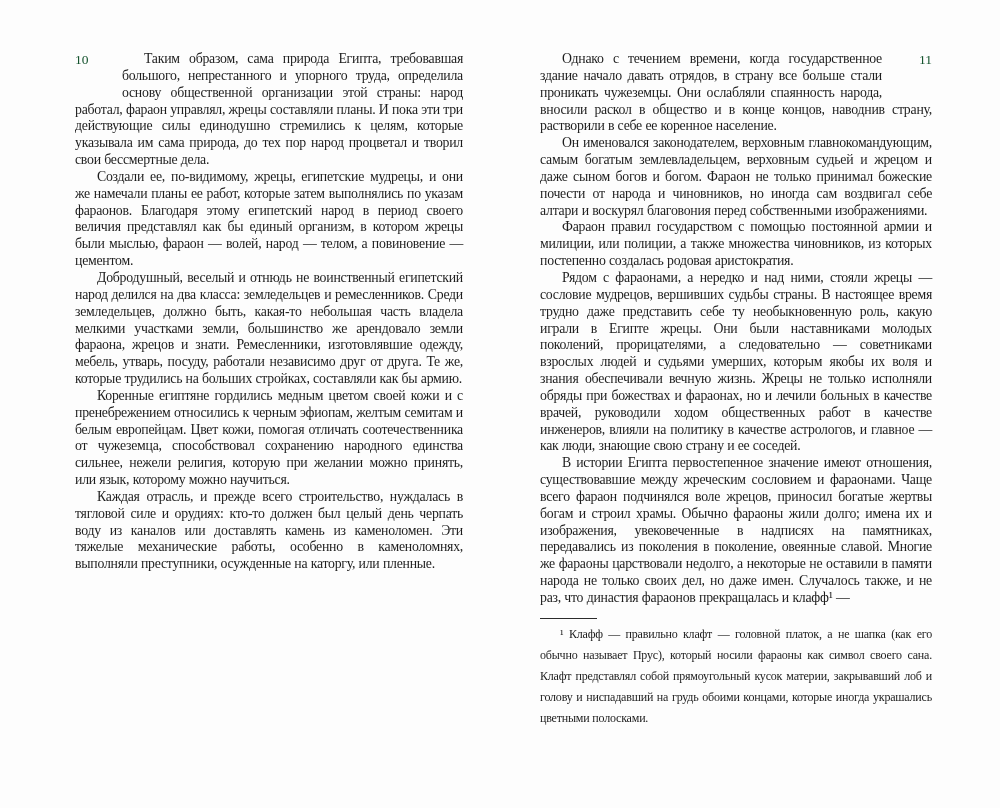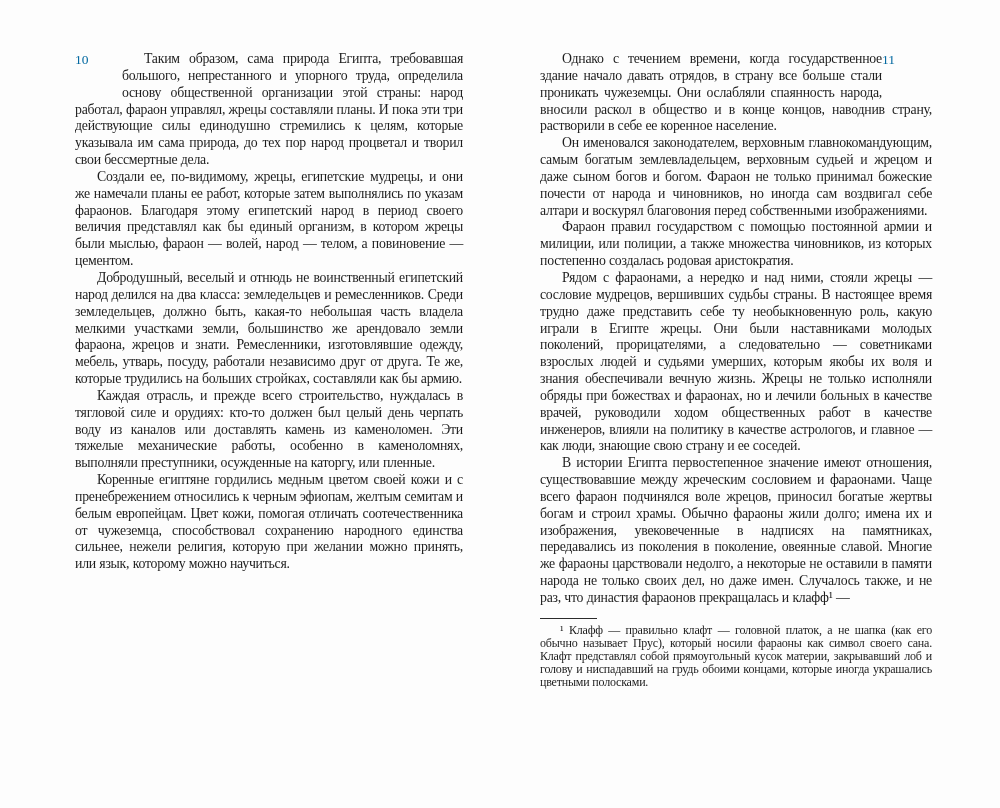--- a/index.html
+++ b/index.html
@@ -22,33 +22,33 @@
   .page {
     position: absolute;
     top: 51px;
   }
   .page-left  { left: 75px;  width: 388px; }
   .page-right { left: 540px; width: 392px; }
 
   .pagenum {
     font-size: 13.5px;
     line-height: 17px;
-    color: #0369a1;
+    color: #14532d;
   }
   .num-left {
     float: left;
     width: 47px;
     height: 34px;
     text-align: left;
   }
   .num-right {
     float: right;
     width: 50px;
     height: 34px;
-    text-align: left;
+    text-align: right;
   }
 
   .text-col p.para {
     margin: 0;
     text-align: justify;
     font-size: 13.8px;
     line-height: 16.85px;
     letter-spacing: -0.25px;
     word-spacing: 0.2px;
   }
@@ -58,38 +58,38 @@
   .footnote-sep {
     width: 57px;
     height: 0;
     border-top: 1.4px solid #2b2b2b;
     margin: 0 0 5px 0;
   }
   p.footnote {
     margin: 0;
     text-align: justify;
     font-size: 12px;
-    line-height: 13px;
+    line-height: 21px;
     letter-spacing: -0.2px;
     text-indent: 20px;
   }
 </style>
 </head>
 <body>
 
 <div class="spread">
 
   <div class="page page-left">
     <div class="pagenum num-left">10</div>
     <div class="text-col">
         <p class="para indent">Таким образом, сама природа Египта, требовавшая большого, непрестанного и упорного труда, определила основу общественной организации этой страны: народ работал, фараон управлял, жрецы составляли планы. И пока эти три действующие силы единодушно стремились к целям, которые указывала им сама природа, до тех пор народ процветал и творил свои бессмертные дела.</p>
         <p class="para indent">Создали ее, по-видимому, жрецы, египетские мудрецы, и они же намечали планы ее работ, которые затем выполнялись по указам фараонов. Благодаря этому египетский народ в период своего величия представлял как бы единый организм, в котором жрецы были мыслью, фараон — волей, народ — телом, а повиновение — цементом.</p>
         <p class="para indent">Добродушный, веселый и отнюдь не воинственный египетский народ делился на два класса: земледельцев и ремесленников. Среди земледельцев, должно быть, какая-то небольшая часть владела мелкими участками земли, большинство же арендовало земли фараона, жрецов и знати. Ремесленники, изготовлявшие одежду, мебель, утварь, посуду, работали независимо друг от друга. Те же, которые трудились на больших стройках, составляли как бы армию.</p>
+        <p class="para indent">Коренные египтяне гордились медным цветом своей кожи и с пренебрежением относились к черным эфиопам, желтым семитам и белым европейцам. Цвет кожи, помогая отличать соотечественника от чужеземца, способствовал сохранению народного единства сильнее, нежели религия, которую при желании можно принять, или язык, которому можно научиться.</p>
         <p class="para indent">Каждая отрасль, и прежде всего строительство, нуждалась в тягловой силе и орудиях: кто-то должен был целый день черпать воду из каналов или доставлять камень из каменоломен. Эти тяжелые механические работы, особенно в каменоломнях, выполняли преступники, осужденные на каторгу, или пленные.</p>
-        <p class="para indent">Коренные египтяне гордились медным цветом своей кожи и с пренебрежением относились к черным эфиопам, желтым семитам и белым европейцам. Цвет кожи, помогая отличать соотечественника от чужеземца, способствовал сохранению народного единства сильнее, нежели религия, которую при желании можно принять, или язык, которому можно научиться.</p>
       </div>
   </div>
 
   <div class="page page-right">
     <div class="pagenum num-right">11</div>
     <div class="text-col">
         <p class="para indent">Однако с течением времени, когда государственное здание начало давать отрядов, в страну все больше стали проникать чужеземцы. Они ослабляли спаянность народа, вносили раскол в общество и в конце концов, наводнив страну, растворили в себе ее коренное население.</p>
         <p class="para indent">Он именовался законодателем, верховным главнокомандующим, самым богатым землевладельцем, верховным судьей и жрецом и даже сыном богов и богом. Фараон не только принимал божеские почести от народа и чиновников, но иногда сам воздвигал себе алтари и воскурял благовония перед собственными изображениями.</p>
         <p class="para indent">Фараон правил государством с помощью постоянной армии и милиции, или полиции, а также множества чиновников, из которых постепенно создалась родовая аристократия.</p>
         <p class="para indent">Рядом с фараонами, а нередко и над ними, стояли жрецы — сословие мудрецов, вершивших судьбы страны. В настоящее время трудно даже представить себе ту необыкновенную роль, какую играли в Египте жрецы. Они были наставниками молодых поколений, прорицателями, а следовательно — советниками взрослых людей и судьями умерших, которым якобы их воля и знания обеспечивали вечную жизнь. Жрецы не только исполняли обряды при божествах и фараонах, но и лечили больных в качестве врачей, руководили ходом общественных работ в качестве инженеров, влияли на политику в качестве астрологов, и главное — как люди, знающие свою страну и ее соседей.</p>

